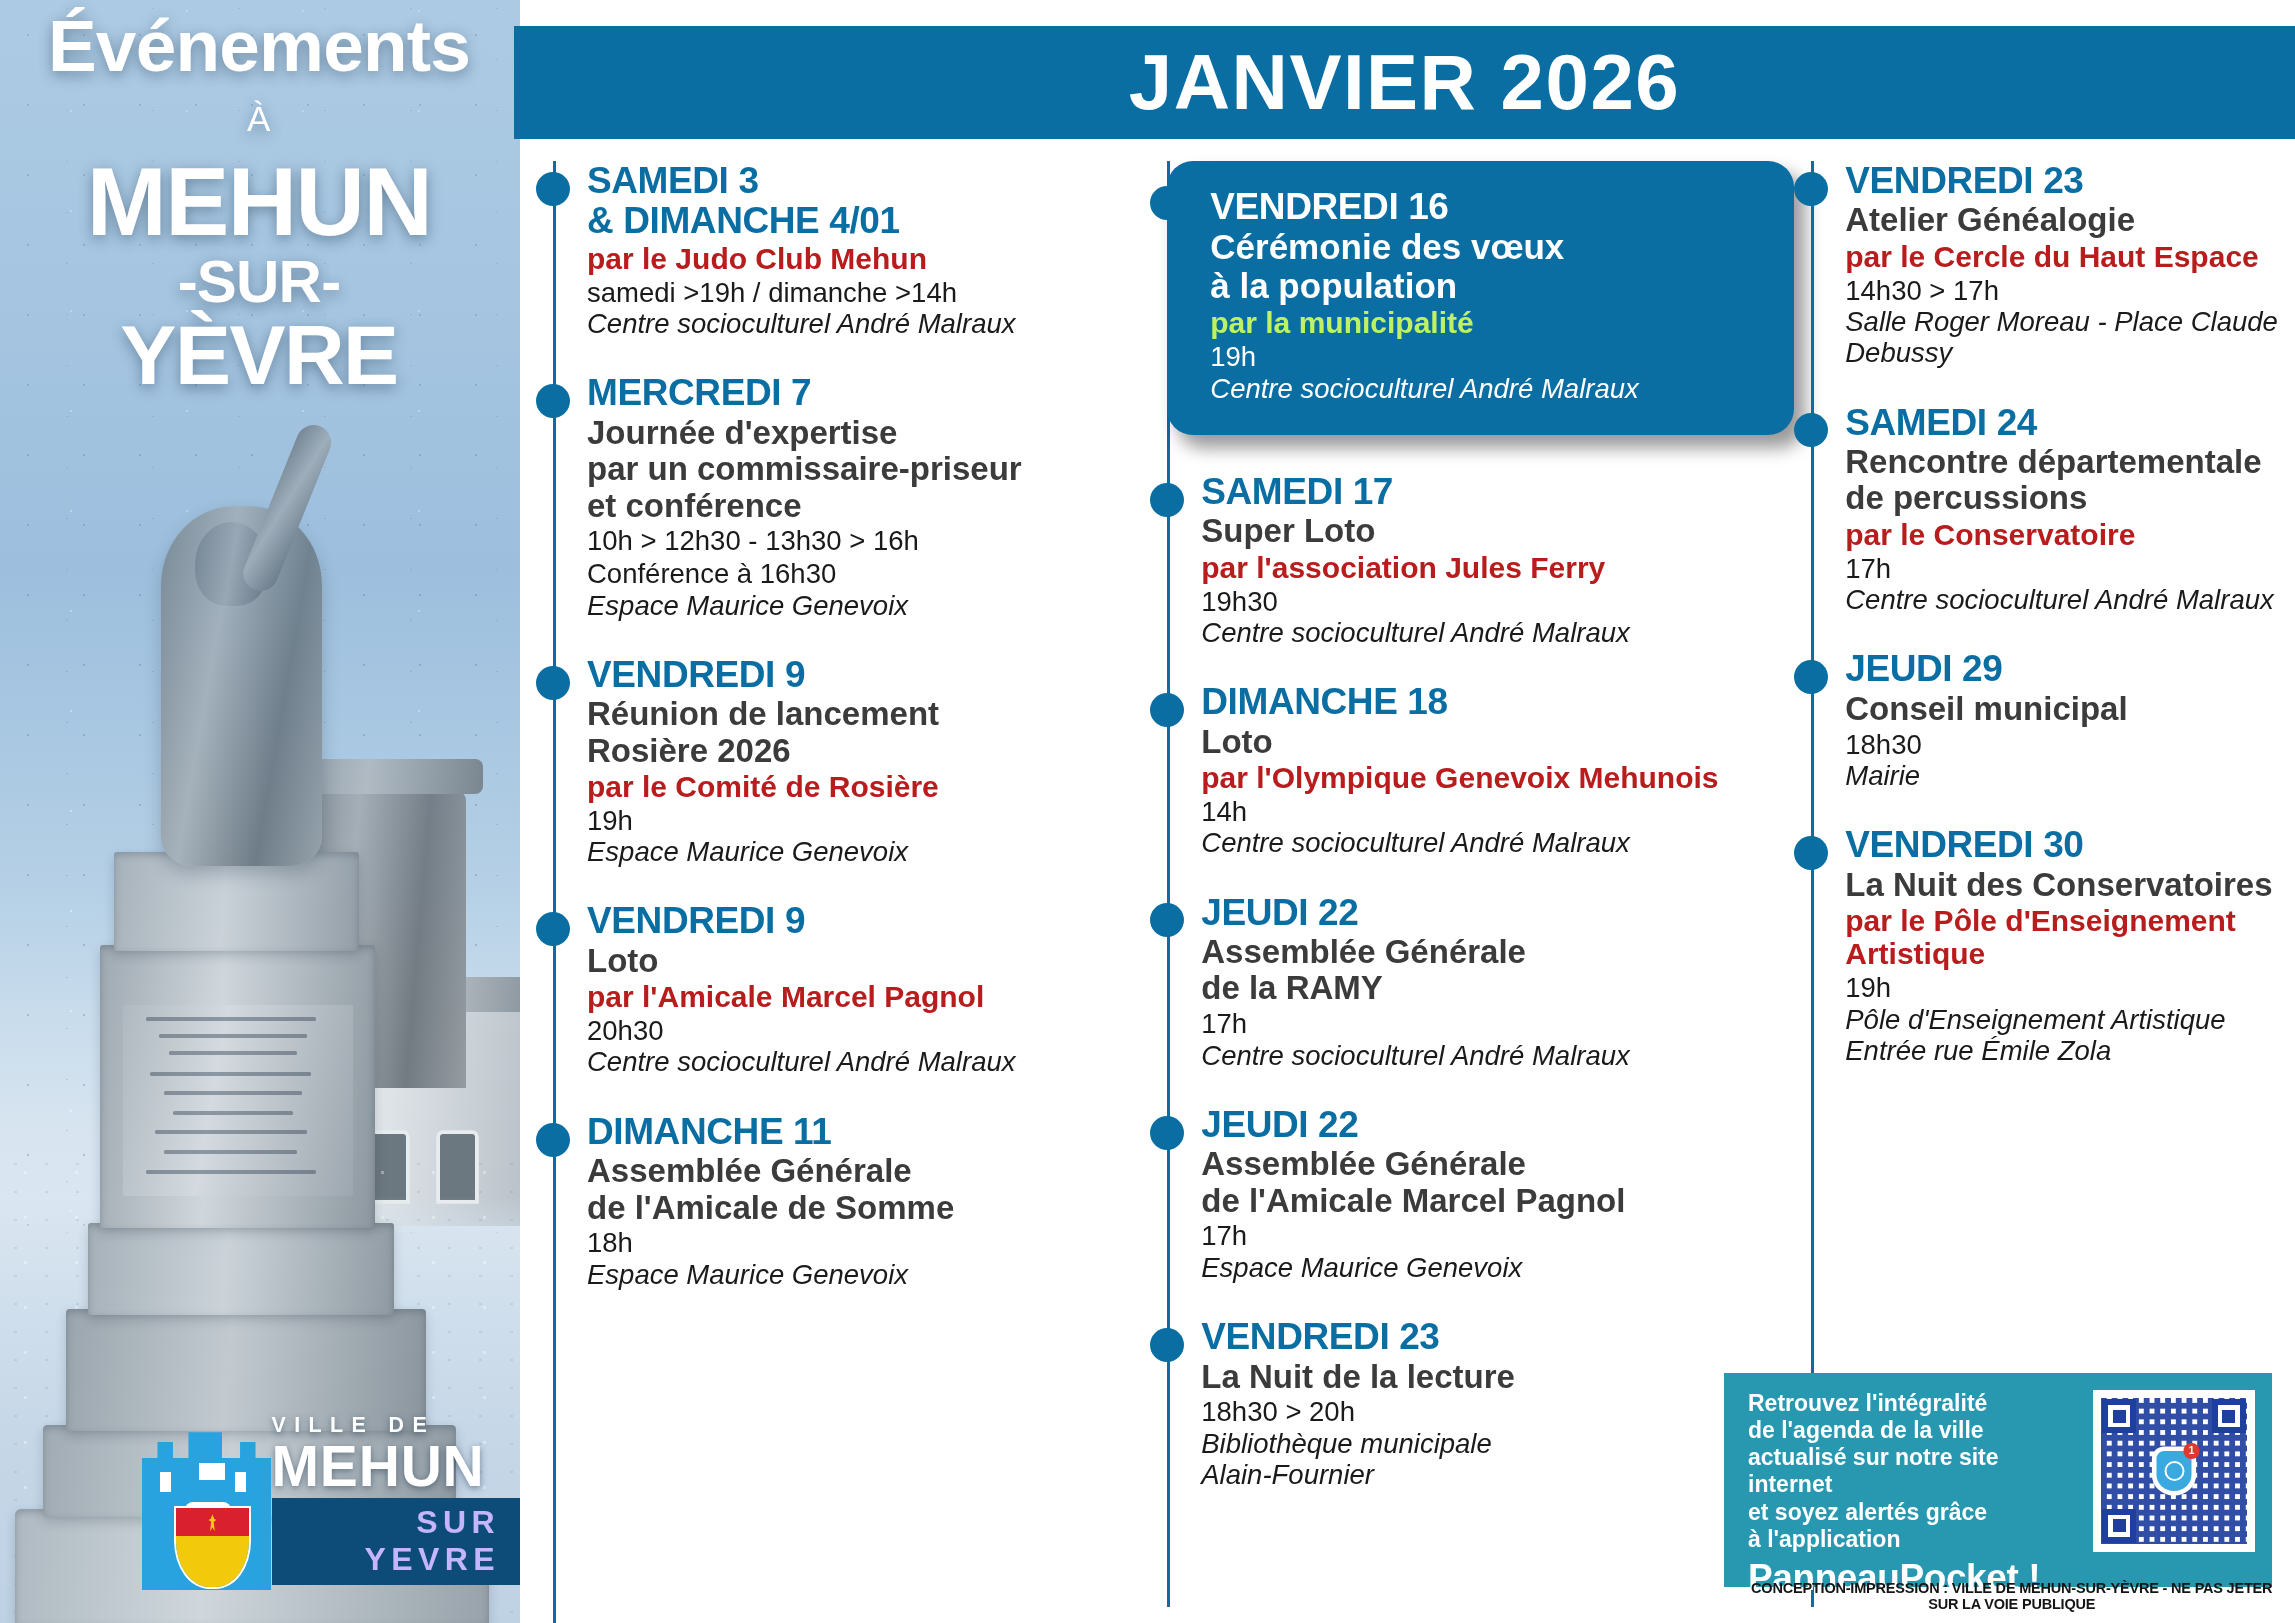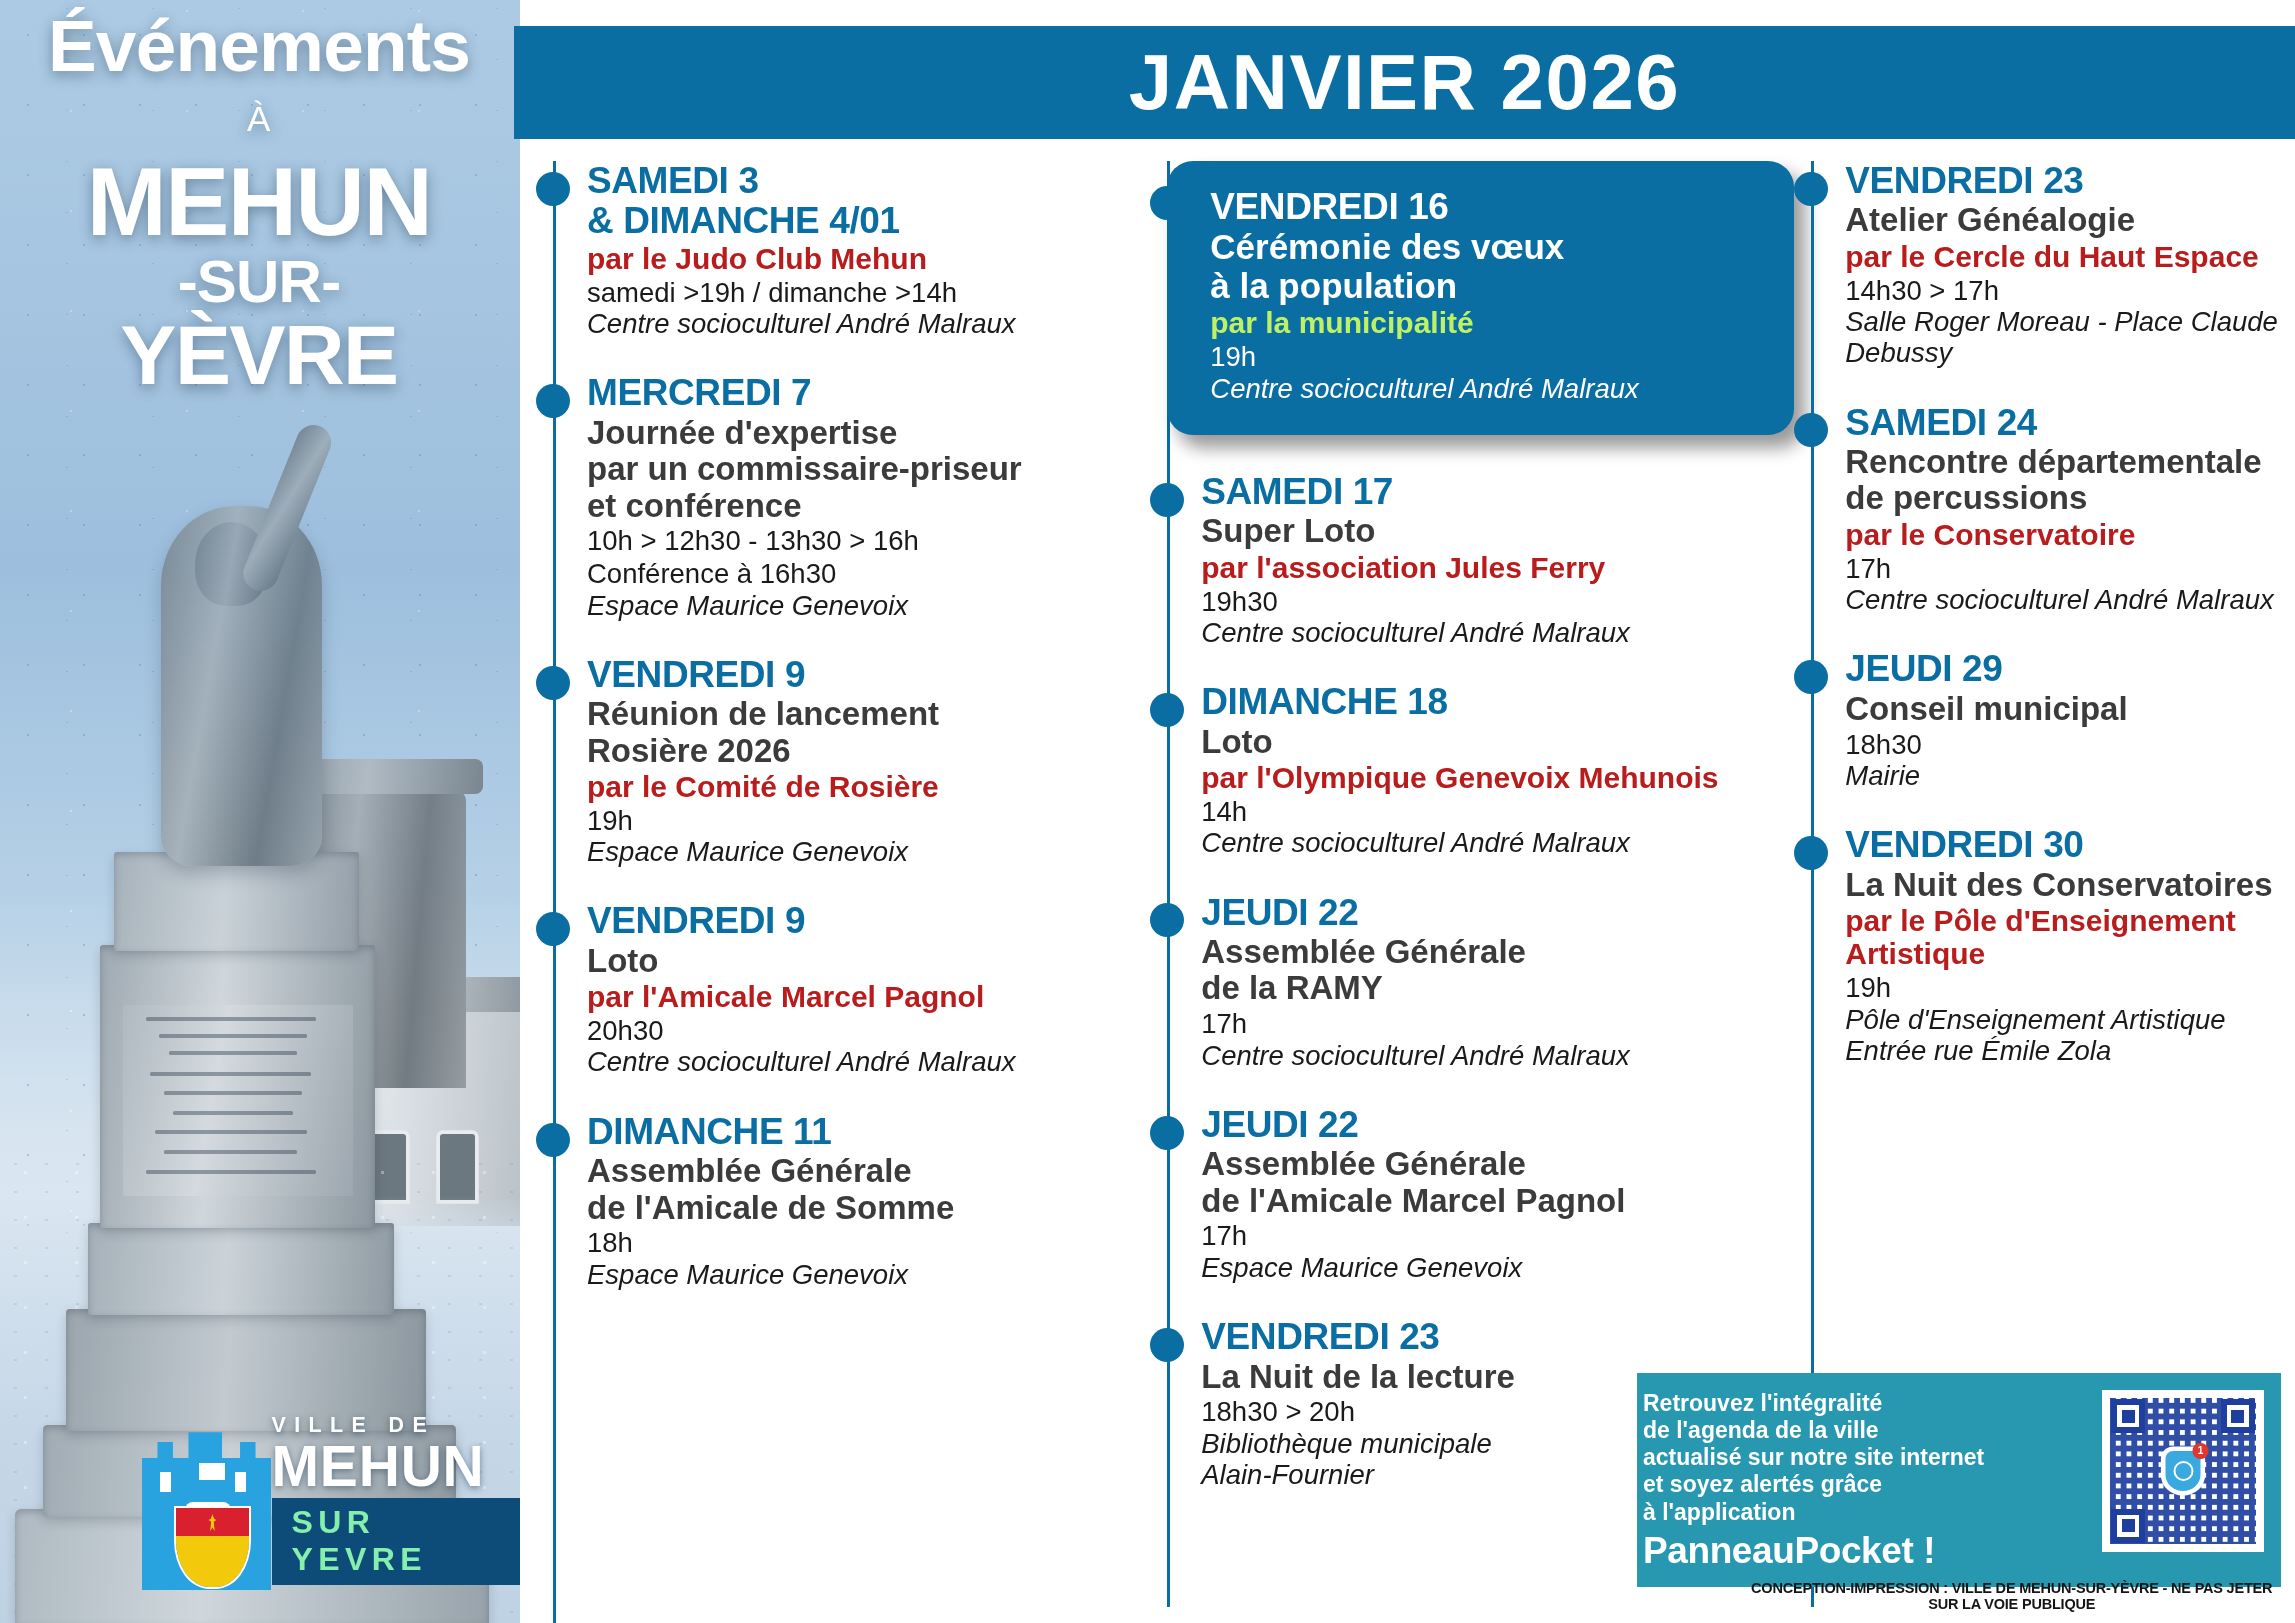--- a/index.html
+++ b/index.html
@@ -148,22 +148,22 @@
   .citylogo .crest .yel { position:absolute; left:0; right:0; top:36%; bottom:0; background:#f2c90b; }
   .citylogo .crest .fleur {
     position:absolute; left:50%; top:8%; width: 10.7px; height: 17px; margin-left:-5.4px;
     background:#f2c90b;
     clip-path: polygon(50% 0%, 66% 26%, 86% 34%, 62% 44%, 72% 100%, 50% 78%, 28% 100%, 38% 44%, 14% 34%, 34% 26%);
   }
   .citylogo .txt { margin-left: 12.2px; margin-bottom: 4.6px; }
   .citylogo .txt .t1 { color:#ffffff; font-size: 21.4px; letter-spacing: 8.4px; font-weight: 600; text-shadow: 0 1.5px 6.1px rgba(20,45,70,.5); }
   .citylogo .txt .t2 { color:#ffffff; font-size: 57px; font-weight: 800; letter-spacing: 0.8px; line-height: 1.0; text-shadow: 0 2.3px 7.7px rgba(20,45,70,.5); }
   .citylogo .txt .t3 {
-    background:#0d4c79; color:#86efac; font-size: 32px; font-weight: 800;
-    letter-spacing: 5.4px; padding: 6.1px 20px 7.7px 20px; display:inline-block; margin-top: 3.1px;
+    background:#0d4c79; color:#c4b5fd; font-size: 32px; font-weight: 800;
+    letter-spacing: 5.4px; padding: 6.1px 20px 7.7px 20px; display:inline-block; margin-top: 3.1px; text-align: right;
   }
 
   
   .header {
     position: absolute; left: 514px; top: 26px; right: 0; height: 113px;
     background: #0a6ea3;
     display: flex; align-items: center; justify-content: center;
   }
   .header .month {
     color: #ffffff; font-size: 78px; font-weight: 800; letter-spacing: 1.5px;
@@ -229,23 +229,23 @@
     left: -17px; top: 24.5px; background:#0a6ea3; z-index: 3;
   }
   .ev.card .date { color:#ffffff; }
   .ev.card .title { color:#ffffff; font-size: 35px; }
   .ev.card .org { color:#bef264; font-weight: 600; }
   .ev.card .time { color:#ffffff; }
   .ev.card .place { color:#ffffff; }
 
   
   .ppbox {
-    position:absolute; right: 14px; bottom: 37px; width: 644px; height: 214px;
+    position:absolute; right: 23px; bottom: 37px; width: 548px; height: 214px;
     background:#2898b0;
-    padding: 17px 17px 0 6px;
+    padding: 17px 17px 0 24px;
     display:flex; gap: 12.2px;
   }
   .ppbox .ptext { color:#ffffff; font-size: 23px; font-weight: 700; line-height: 1.18; flex:1; }
   .ppbox .ptext .big { font-size: 37px; font-weight: 800; display:block; margin-top: 3.1px; letter-spacing: -0.4px;}
   .ppbox .qr {
     width: 162px; height: 162px; background:#ffffff; padding: 7.7px; flex: 0 0 auto; position: relative;
   }
   .ppbox .qr .grid { width:100%; height:100%; position:relative;
     background-image:
       repeating-linear-gradient(90deg,#1f3f9e 0 5.4px, transparent 5.4px 10.7px),

